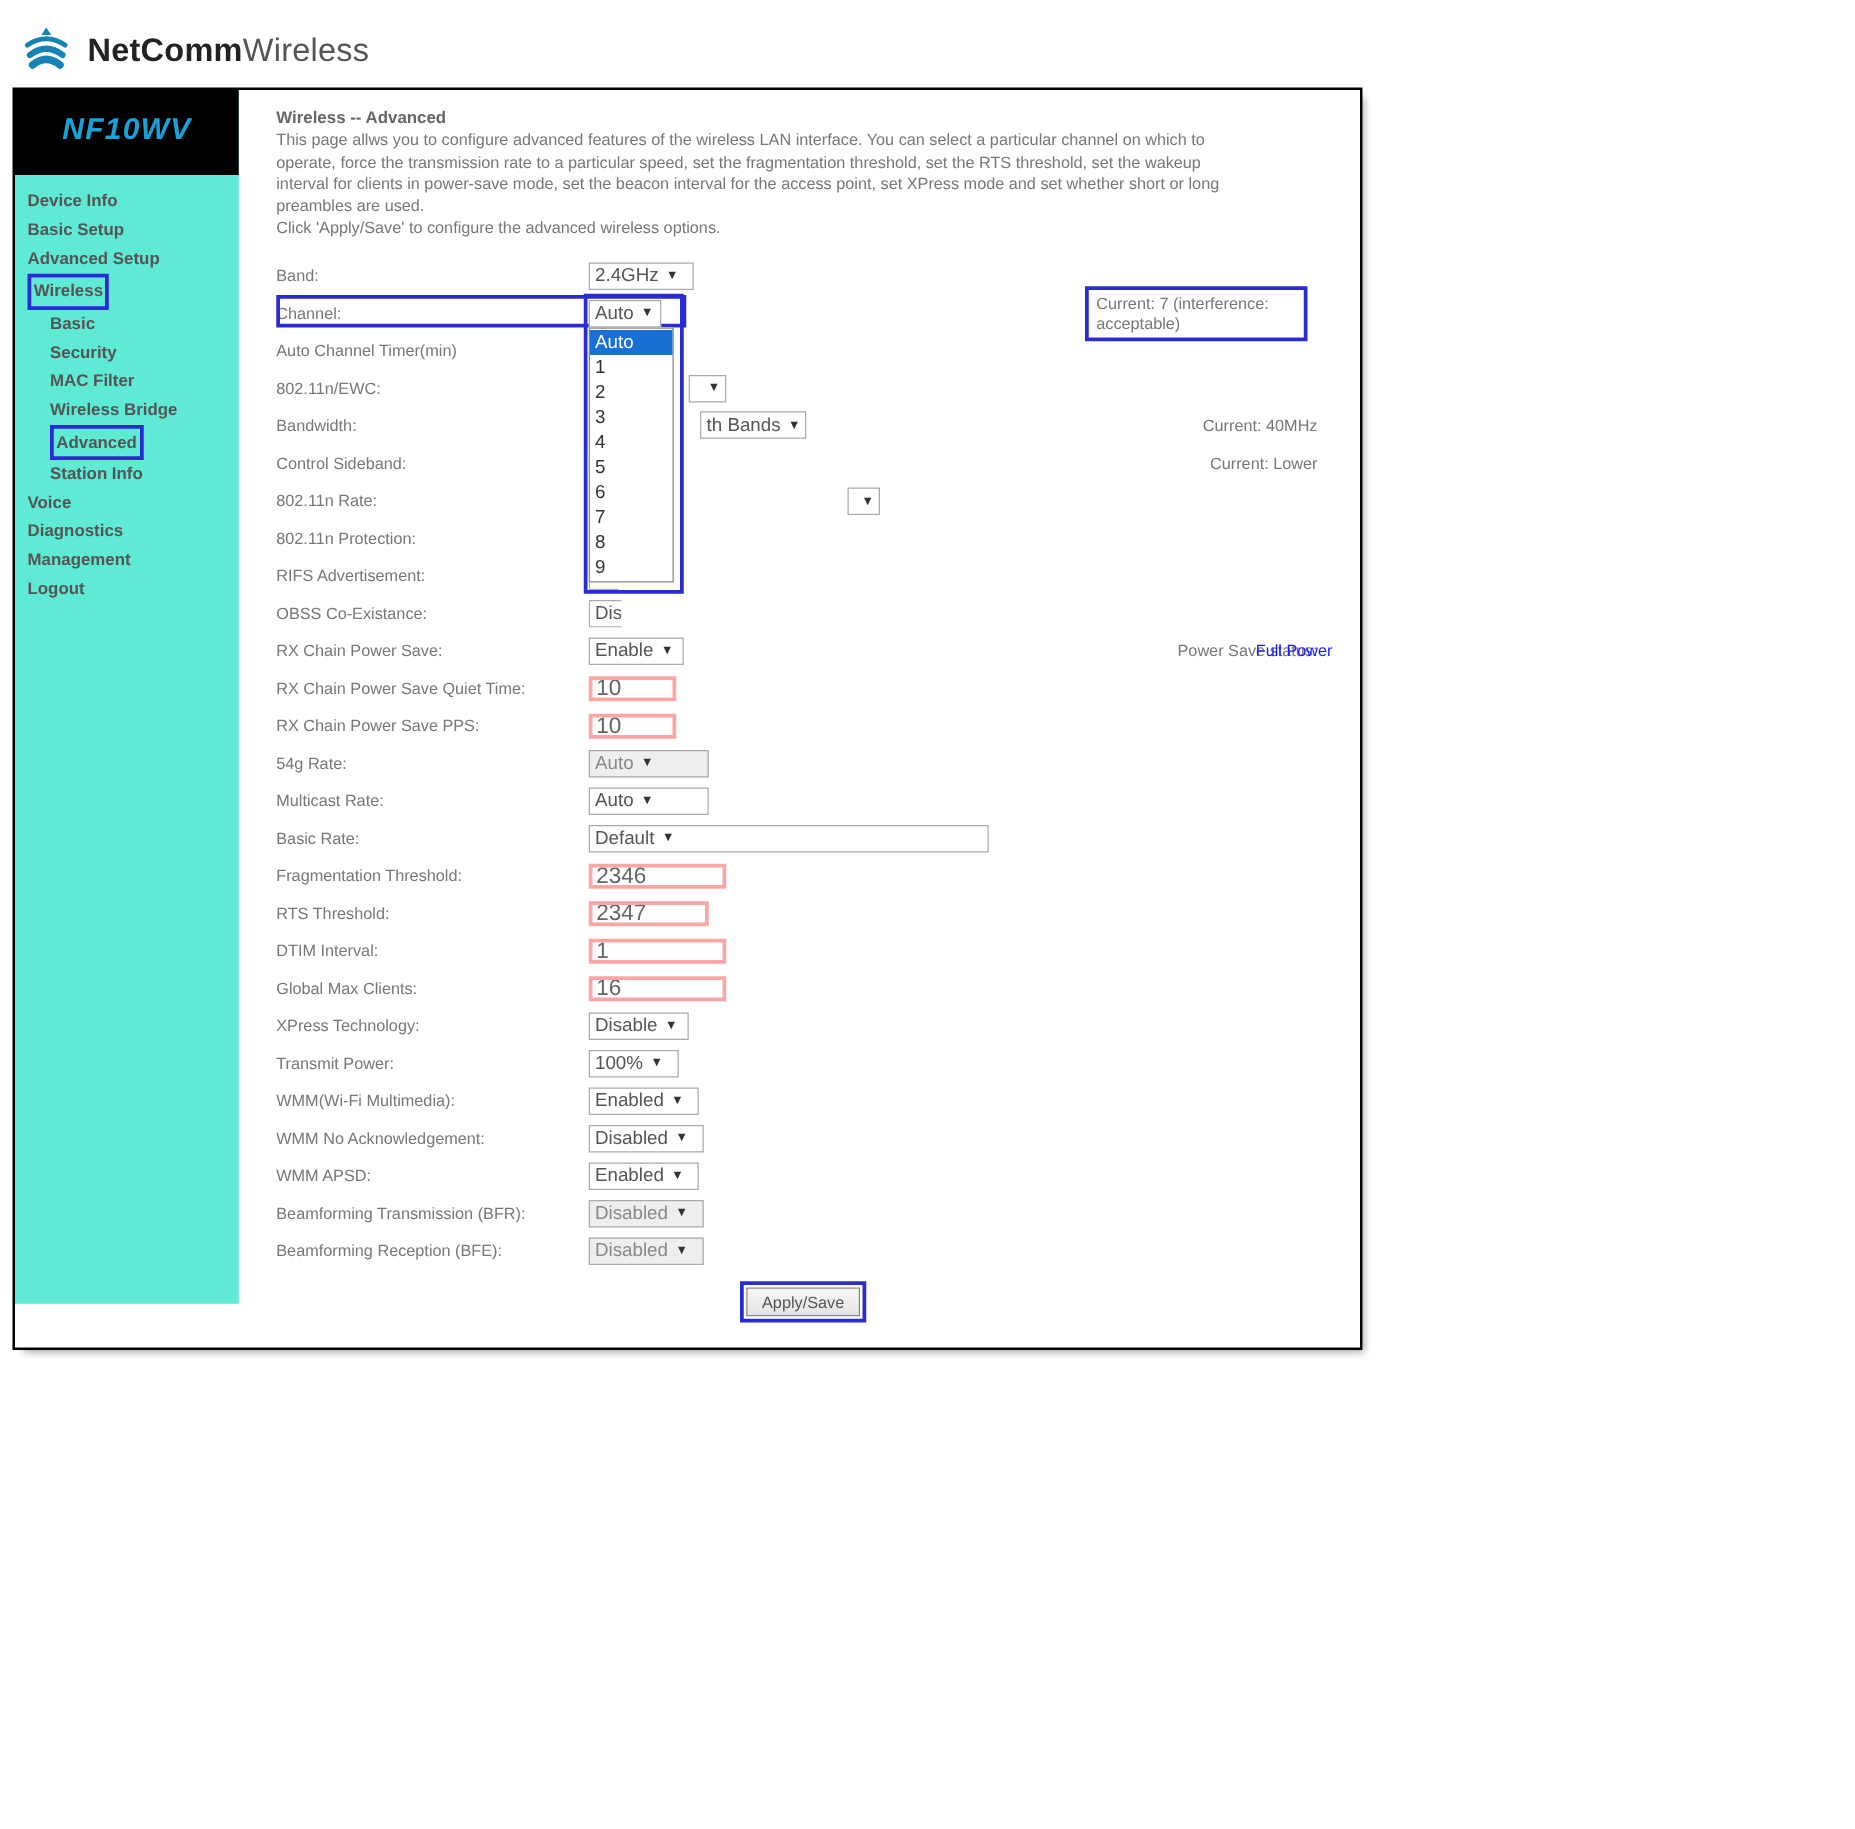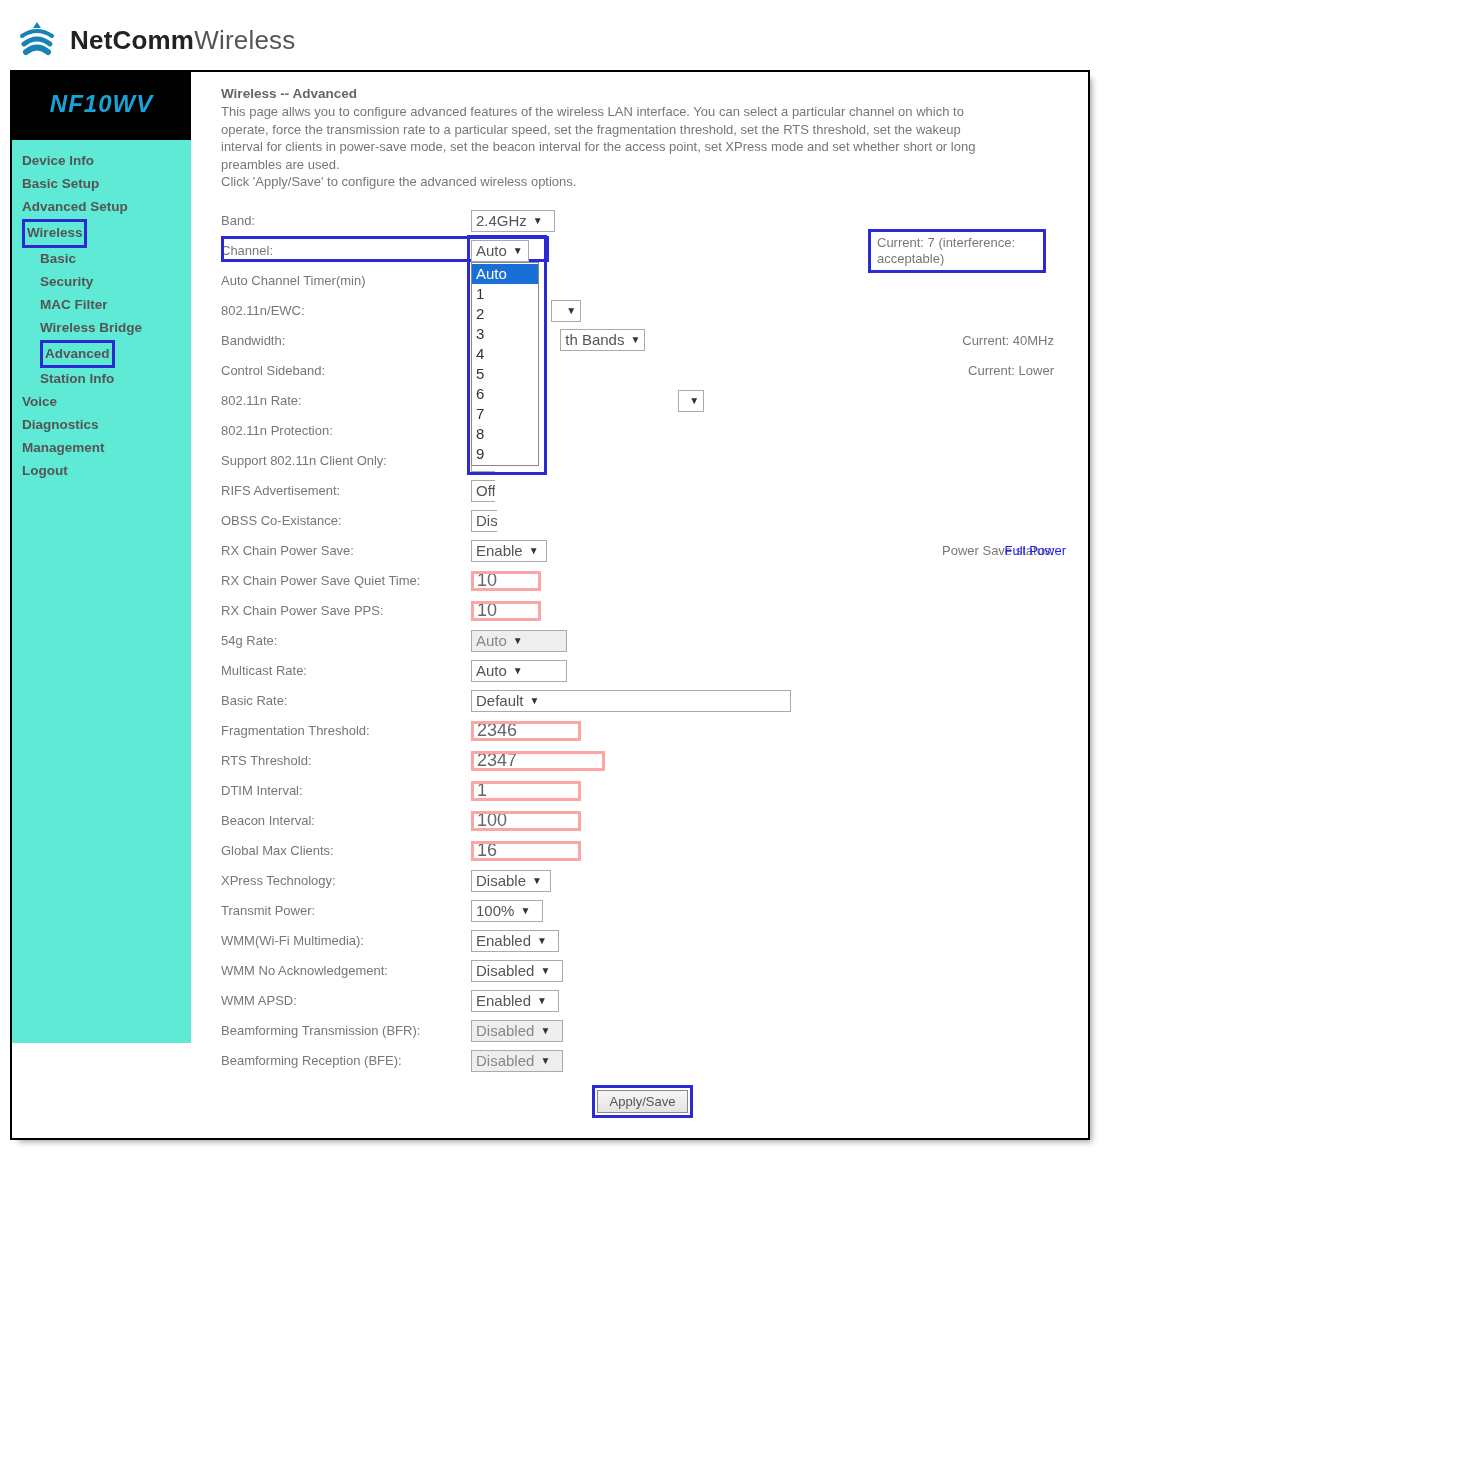--- a/index.html
+++ b/index.html
@@ -321,26 +321,20 @@
           </div>
         </div>
 
         <div class="row">
           <div class="label">802.11n Protection:</div>
           <div class="ctrl"><span class="partial-left" style="width:20px"><span class="fake-select">
                   <span>Au</span>
                 </span></span></div>
         </div>
 
-        <div class="row">
-          <div class="label">Support 802.11n Client Only:</div>
-          <div class="ctrl"><span class="partial-left" style="width:24px"><span class="fake-select">
-                  <span>Off</span>
-                </span></span></div>
-        </div>
 
         <div class="row">
           <div class="label">RIFS Advertisement:</div>
           <div class="ctrl"><span class="partial-left" style="width:24px"><span class="fake-select">
                   <span>Off</span>
                 </span></span></div>
         </div>
 
         <div class="row">
           <div class="label">OBSS Co-Existance:</div>
@@ -397,32 +391,28 @@
               </span></div>
         </div>
 
         <div class="row">
           <div class="label">Fragmentation Threshold:</div>
           <div class="ctrl"><input type="text" style="width: 110px;" value="2346"></div>
         </div>
 
         <div class="row">
           <div class="label">RTS Threshold:</div>
-          <div class="ctrl"><input type="text" style="width: 134px;" value="2347"></div>
+          <div class="ctrl"><input type="text" style="width: 96px;" value="2347"></div>
         </div>
 
         <div class="row">
           <div class="label">DTIM Interval:</div>
           <div class="ctrl"><input type="text" style="width: 110px;" value="1"></div>
         </div>
 
-        <div class="row">
-          <div class="label">Beacon Interval:</div>
-          <div class="ctrl"><input type="text" style="width: 110px;" value="100"></div>
-        </div>
 
         <div class="row">
           <div class="label">Global Max Clients:</div>
           <div class="ctrl"><input type="text" style="width: 110px;" value="16"></div>
         </div>
 
         <div class="row">
           <div class="label">XPress Technology:</div>
           <div class="ctrl"><span class="fake-select" style="min-width:80px">
                 <span>Disable</span>

